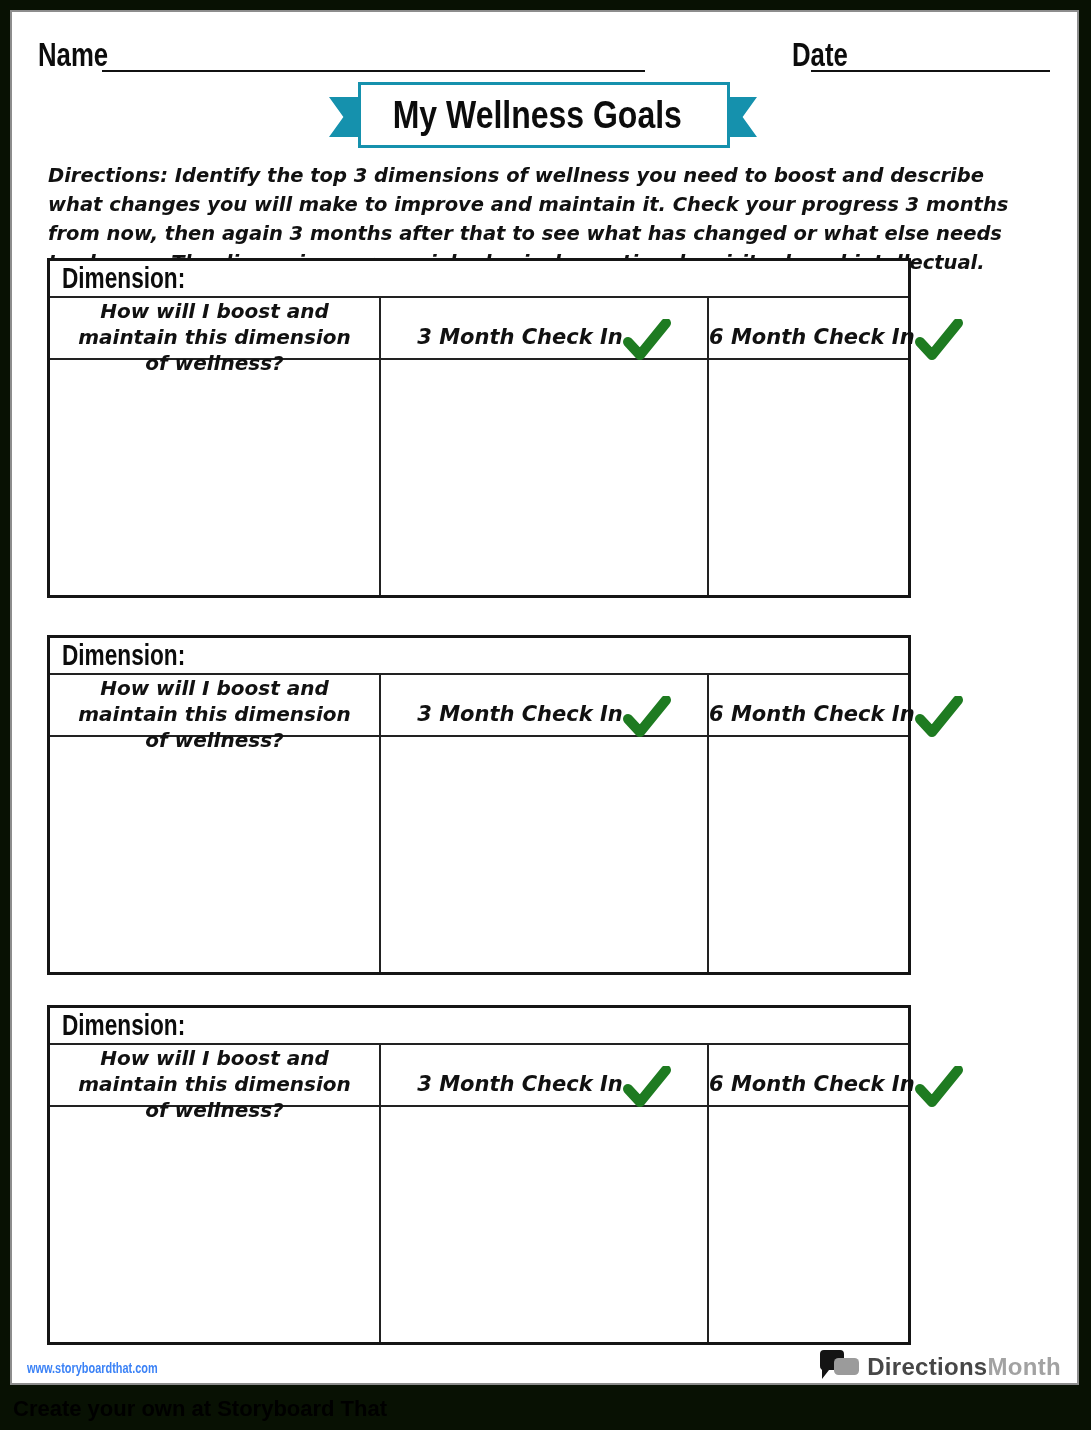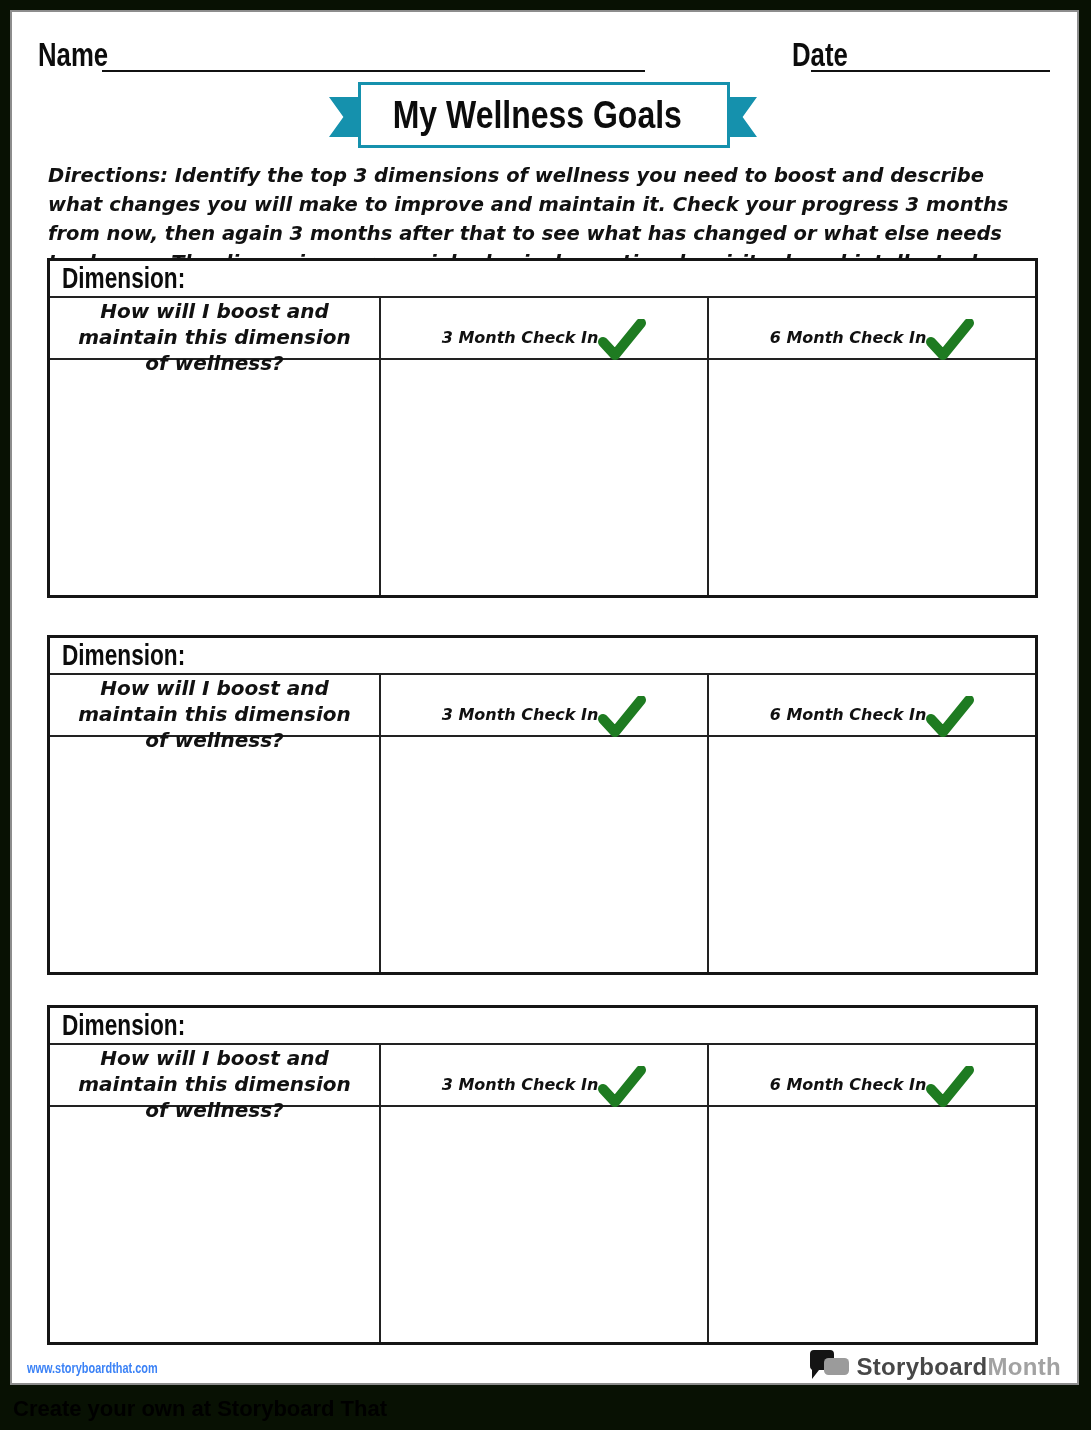--- a/index.html
+++ b/index.html
@@ -41,38 +41,38 @@
   .banner-title{font-weight:bold;font-size:39px;color:#0c0c0c;white-space:nowrap;}
 
   
   .directions{
     position:absolute;left:36px;top:149px;width:976px;
     font-size:19.5px;line-height:29px;color:#111;
   }
 
   
   .dim-table{
-    position:absolute;left:35px;width:991px;height:340px;
+    position:absolute;left:35px;width:864px;height:340px;
     box-sizing:border-box;border:3px solid #151515;background:#fff;
   }
   .t1{top:246px}.t2{top:623px}.t3{top:993px}
   .dim-head{
     height:37px;border-bottom:2px solid #222;box-sizing:border-box;
     display:flex;align-items:center;padding-left:12px;
   }
   .dim-head-label{font-weight:bold;font-size:29px;line-height:1;color:#0c0c0c;white-space:nowrap;}
   .dim-write-in{flex:1;height:100%;}
   .dim-cols{
     display:grid;grid-template-columns:329px 328px 1fr;
     height:62px;border-bottom:2px solid #222;box-sizing:border-box;
   }
   .dim-col{display:flex;align-items:center;justify-content:center;box-sizing:border-box;}
   .dim-col + .dim-col{border-left:2px solid #222;}
   .q-cell{font-size:20px;line-height:26px;text-align:center;padding:0 16px;color:#111;}
-  .check-cell{gap:0;font-size:16px;color:#111;white-space:nowrap;}
+  .check-cell{gap:0;font-size:21px;color:#111;white-space:nowrap;}
   .check-icon{width:48px;height:42px;flex:0 0 auto;margin-top:6px;}
   .dim-body{
     display:grid;grid-template-columns:329px 328px 1fr;
     height:calc(100% - 99px);
   }
   .dim-body-cell{box-sizing:border-box;}
   .dim-body-cell + .dim-body-cell{border-left:2px solid #222;}
 
   
   .site-url{position:absolute;left:15px;top:1348px;font-weight:bold;font-size:14px;color:#3b82f6;}
@@ -192,18 +192,18 @@
 
   <div class="site-url">
     <span class="condensed">www.storyboardthat.com</span>
   </div>
 
   <div class="logo">
     <svg class="logo-bubbles" viewBox="0 0 44 40">
       <path d="M7 3 h16 a4 4 0 0 1 4 4 v12 a4 4 0 0 1 -4 4 h-11 l-7 9 v-9 a4 4 0 0 1 -2 -4 v-12 a4 4 0 0 1 4 -4 z" fill="#141414"></path>
       <rect x="17" y="11" width="25" height="17" rx="4.5" fill="#9b9b9b"></rect>
     </svg>
-    <span class="logo-text"><span class="p1">Storyboard</span><span class="p2">Month</span></span>
+    <span class="logo-text"><span class="p1">Directions</span><span class="p2">Month</span></span>
   </div>
 
 </div>
 
 <div class="bottom-bar-text">Create your own at Storyboard That</div>
 
 </body></html>

